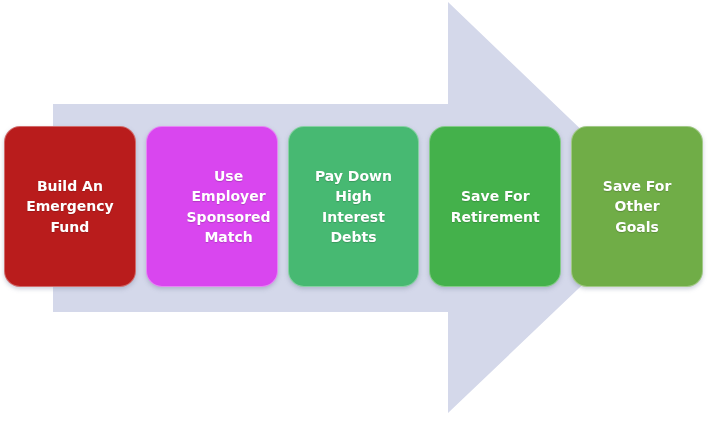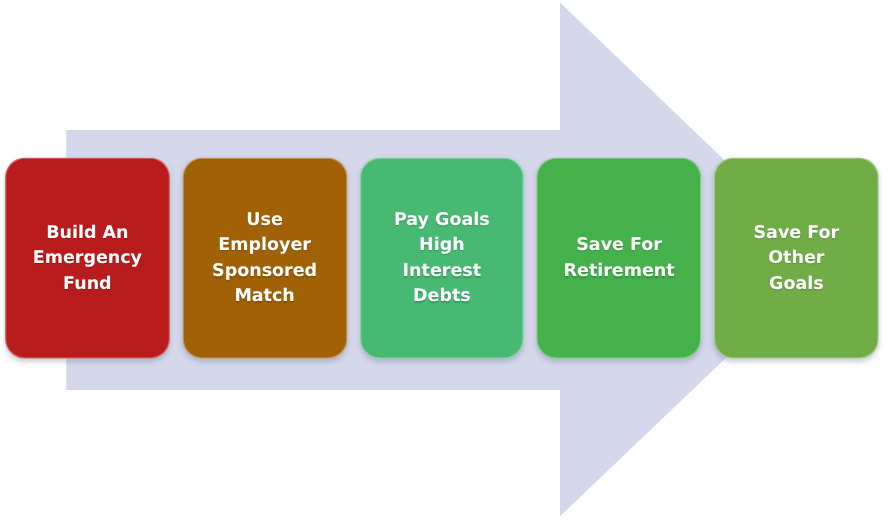--- a/index.html
+++ b/index.html
@@ -62,28 +62,28 @@
   <svg class="arrow-svg" viewBox="0 0 715 422" xmlns="http://www.w3.org/2000/svg">
     <polygon points="53,104 448,104 448,2 663,208 448,413 448,312 53,312" fill="#D4D8EA"></polygon>
   </svg>
 
   <div class="steps-row">
     <div class="step-box" style="background-color: #b91c1c;">
       <div class="step-label">Build An
 Emergency
 Fund</div>
     </div>
-    <div class="step-box" style="background-color: #a16207;">
+    <div class="step-box" style="background-color: #d946ef; justify-content: flex-end;">
       <div class="step-label">Use
 Employer
 Sponsored
 Match</div>
     </div>
     <div class="step-box" style="background-color: rgb(71, 185, 114);">
-      <div class="step-label">Pay Goals
+      <div class="step-label">Pay Down
 High
 Interest
 Debts</div>
     </div>
     <div class="step-box" style="background-color: rgb(68, 177, 75);">
       <div class="step-label">Save For
 Retirement</div>
     </div>
     <div class="step-box" style="background-color: rgb(112, 173, 71);">
       <div class="step-label">Save For

